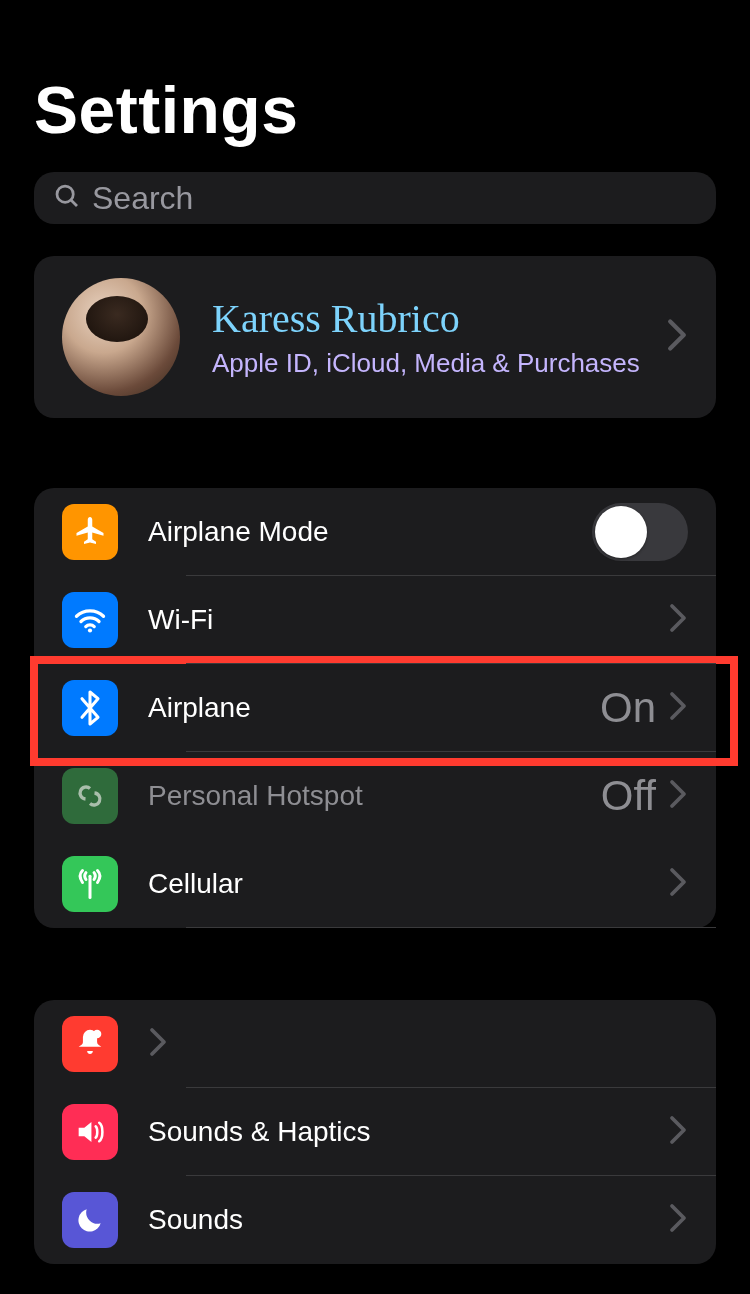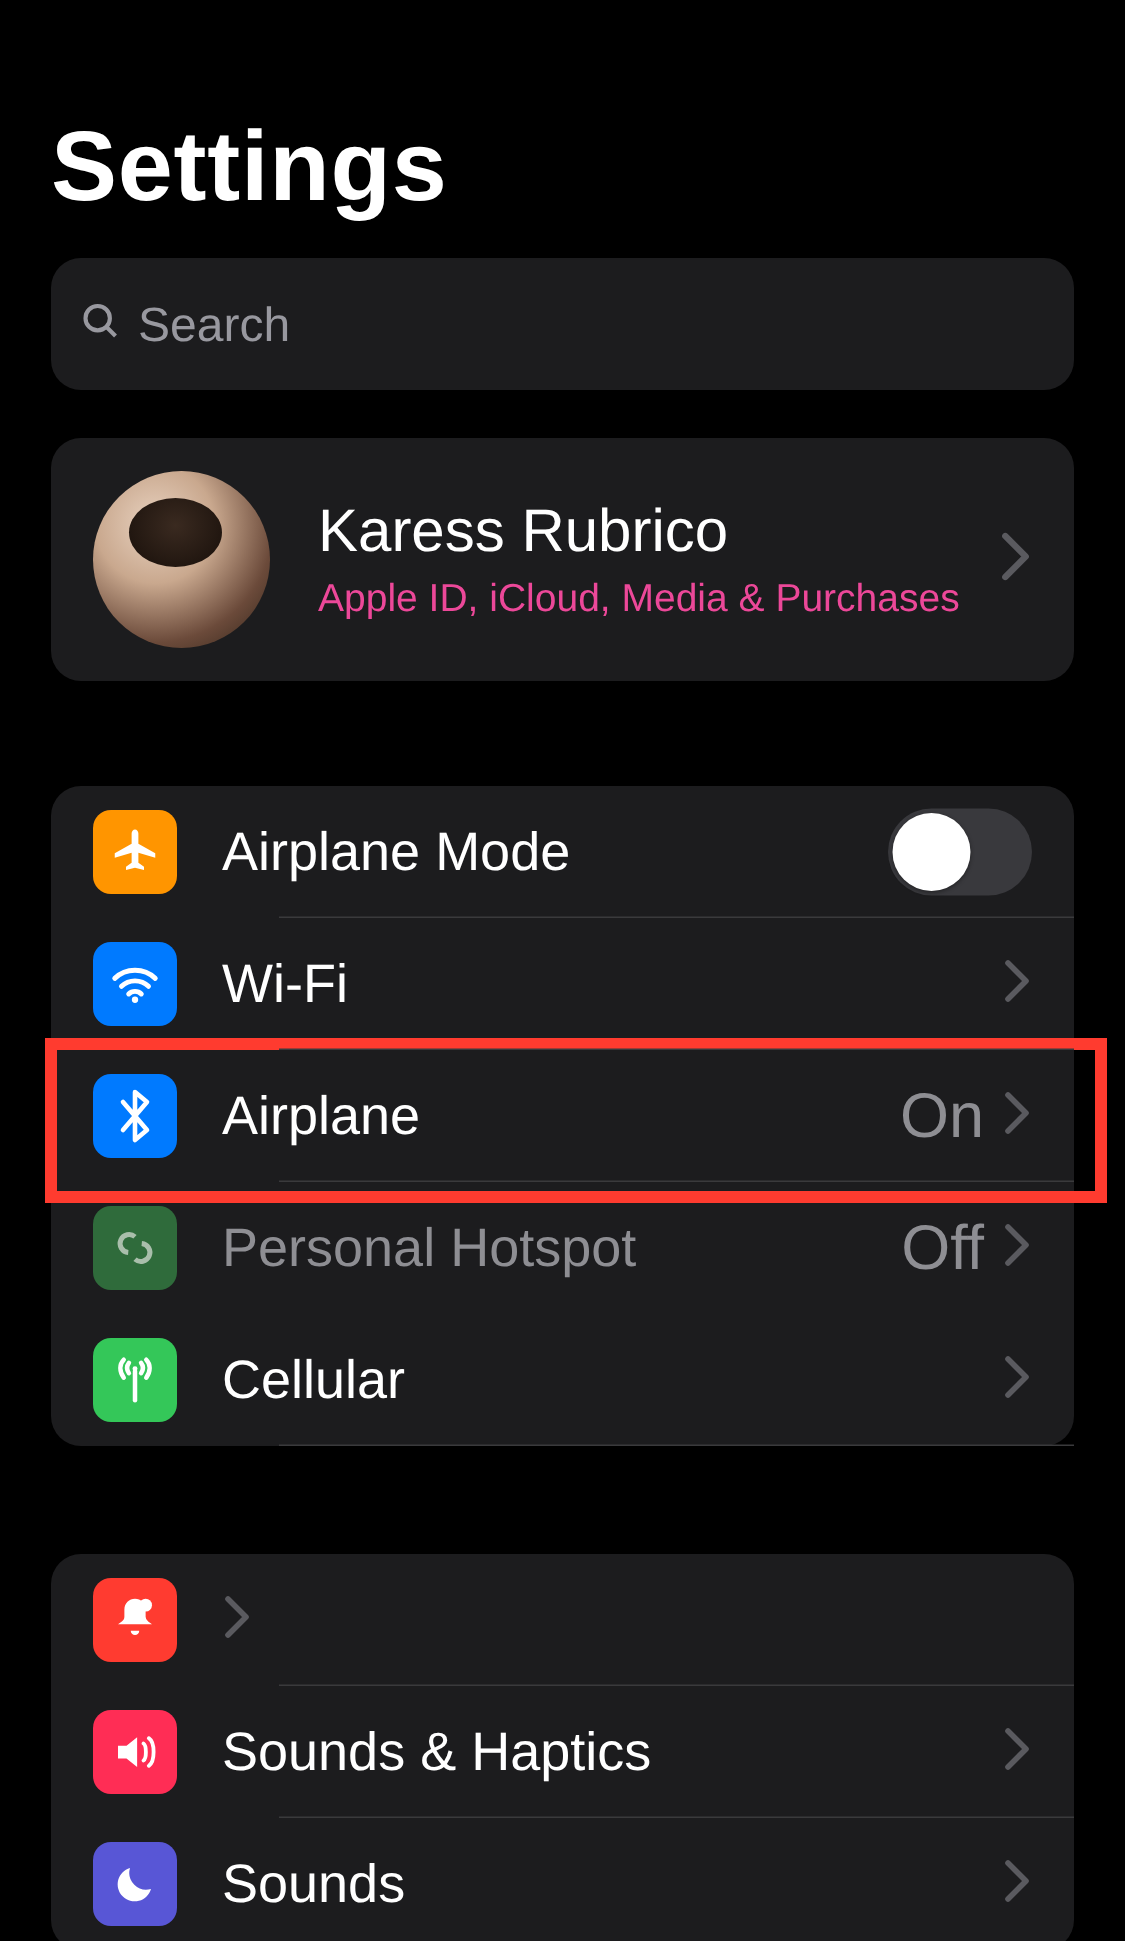--- a/index.html
+++ b/index.html
@@ -17,21 +17,21 @@
   .title {
     font-size: 66px;
     font-weight: 700;
     letter-spacing: 0.5px;
     margin-top: 72px;
     margin-bottom: 24px;
   }
   .search {
     background: #1c1c1e;
     border-radius: 20px;
-    height: 88px;
+    height: 52px;
     display: flex;
     align-items: center;
     padding: 0 18px;
   }
   .search svg { flex: 0 0 auto; }
   .search input {
     flex: 1;
     background: transparent;
     border: none;
     outline: none;
@@ -53,21 +53,21 @@
   .group.g3 { margin-top: 72px; }
 
   .row {
     display: flex;
     align-items: center;
     min-height: 88px;
     padding: 0 28px 0 28px;
     position: relative;
   }
   .row .label {
-    font-size: 36px;
+    font-size: 28px;
     font-weight: 400;
     color: #fff;
     flex: 1;
   }
   .row .value {
     font-size: 42px;
     color: #8e8e93;
     margin-right: 12px;
   }
   .row .dim .label, .row.dim .label { color: #8e8e93; }
@@ -124,26 +124,27 @@
     content:"";
     position:absolute;
     left:24px; top:18px;
     width:62px; height:46px;
     border-radius:50%;
     background: radial-gradient(ellipse at 50% 40%, #3a2a20 0%, #1e140e 80%);
   }
   .profile-text .name {
     font-size: 40px;
     font-weight: 400;
-    color: #ffffff;
+    color: #7dd3fc;
     margin-bottom: 6px;
+    font-family: Liberation Serif, serif;
   }
   .profile-text .sub {
     font-size: 26px;
-    color: #ec4899;
+    color: #c4b5fd;
   }
   .profile .chevron { margin-left: auto; }
 
   .toggle {
     width: 96px;
     height: 58px;
     background: #39393d;
     border-radius: 30px;
     position: relative;
     flex: 0 0 auto;

